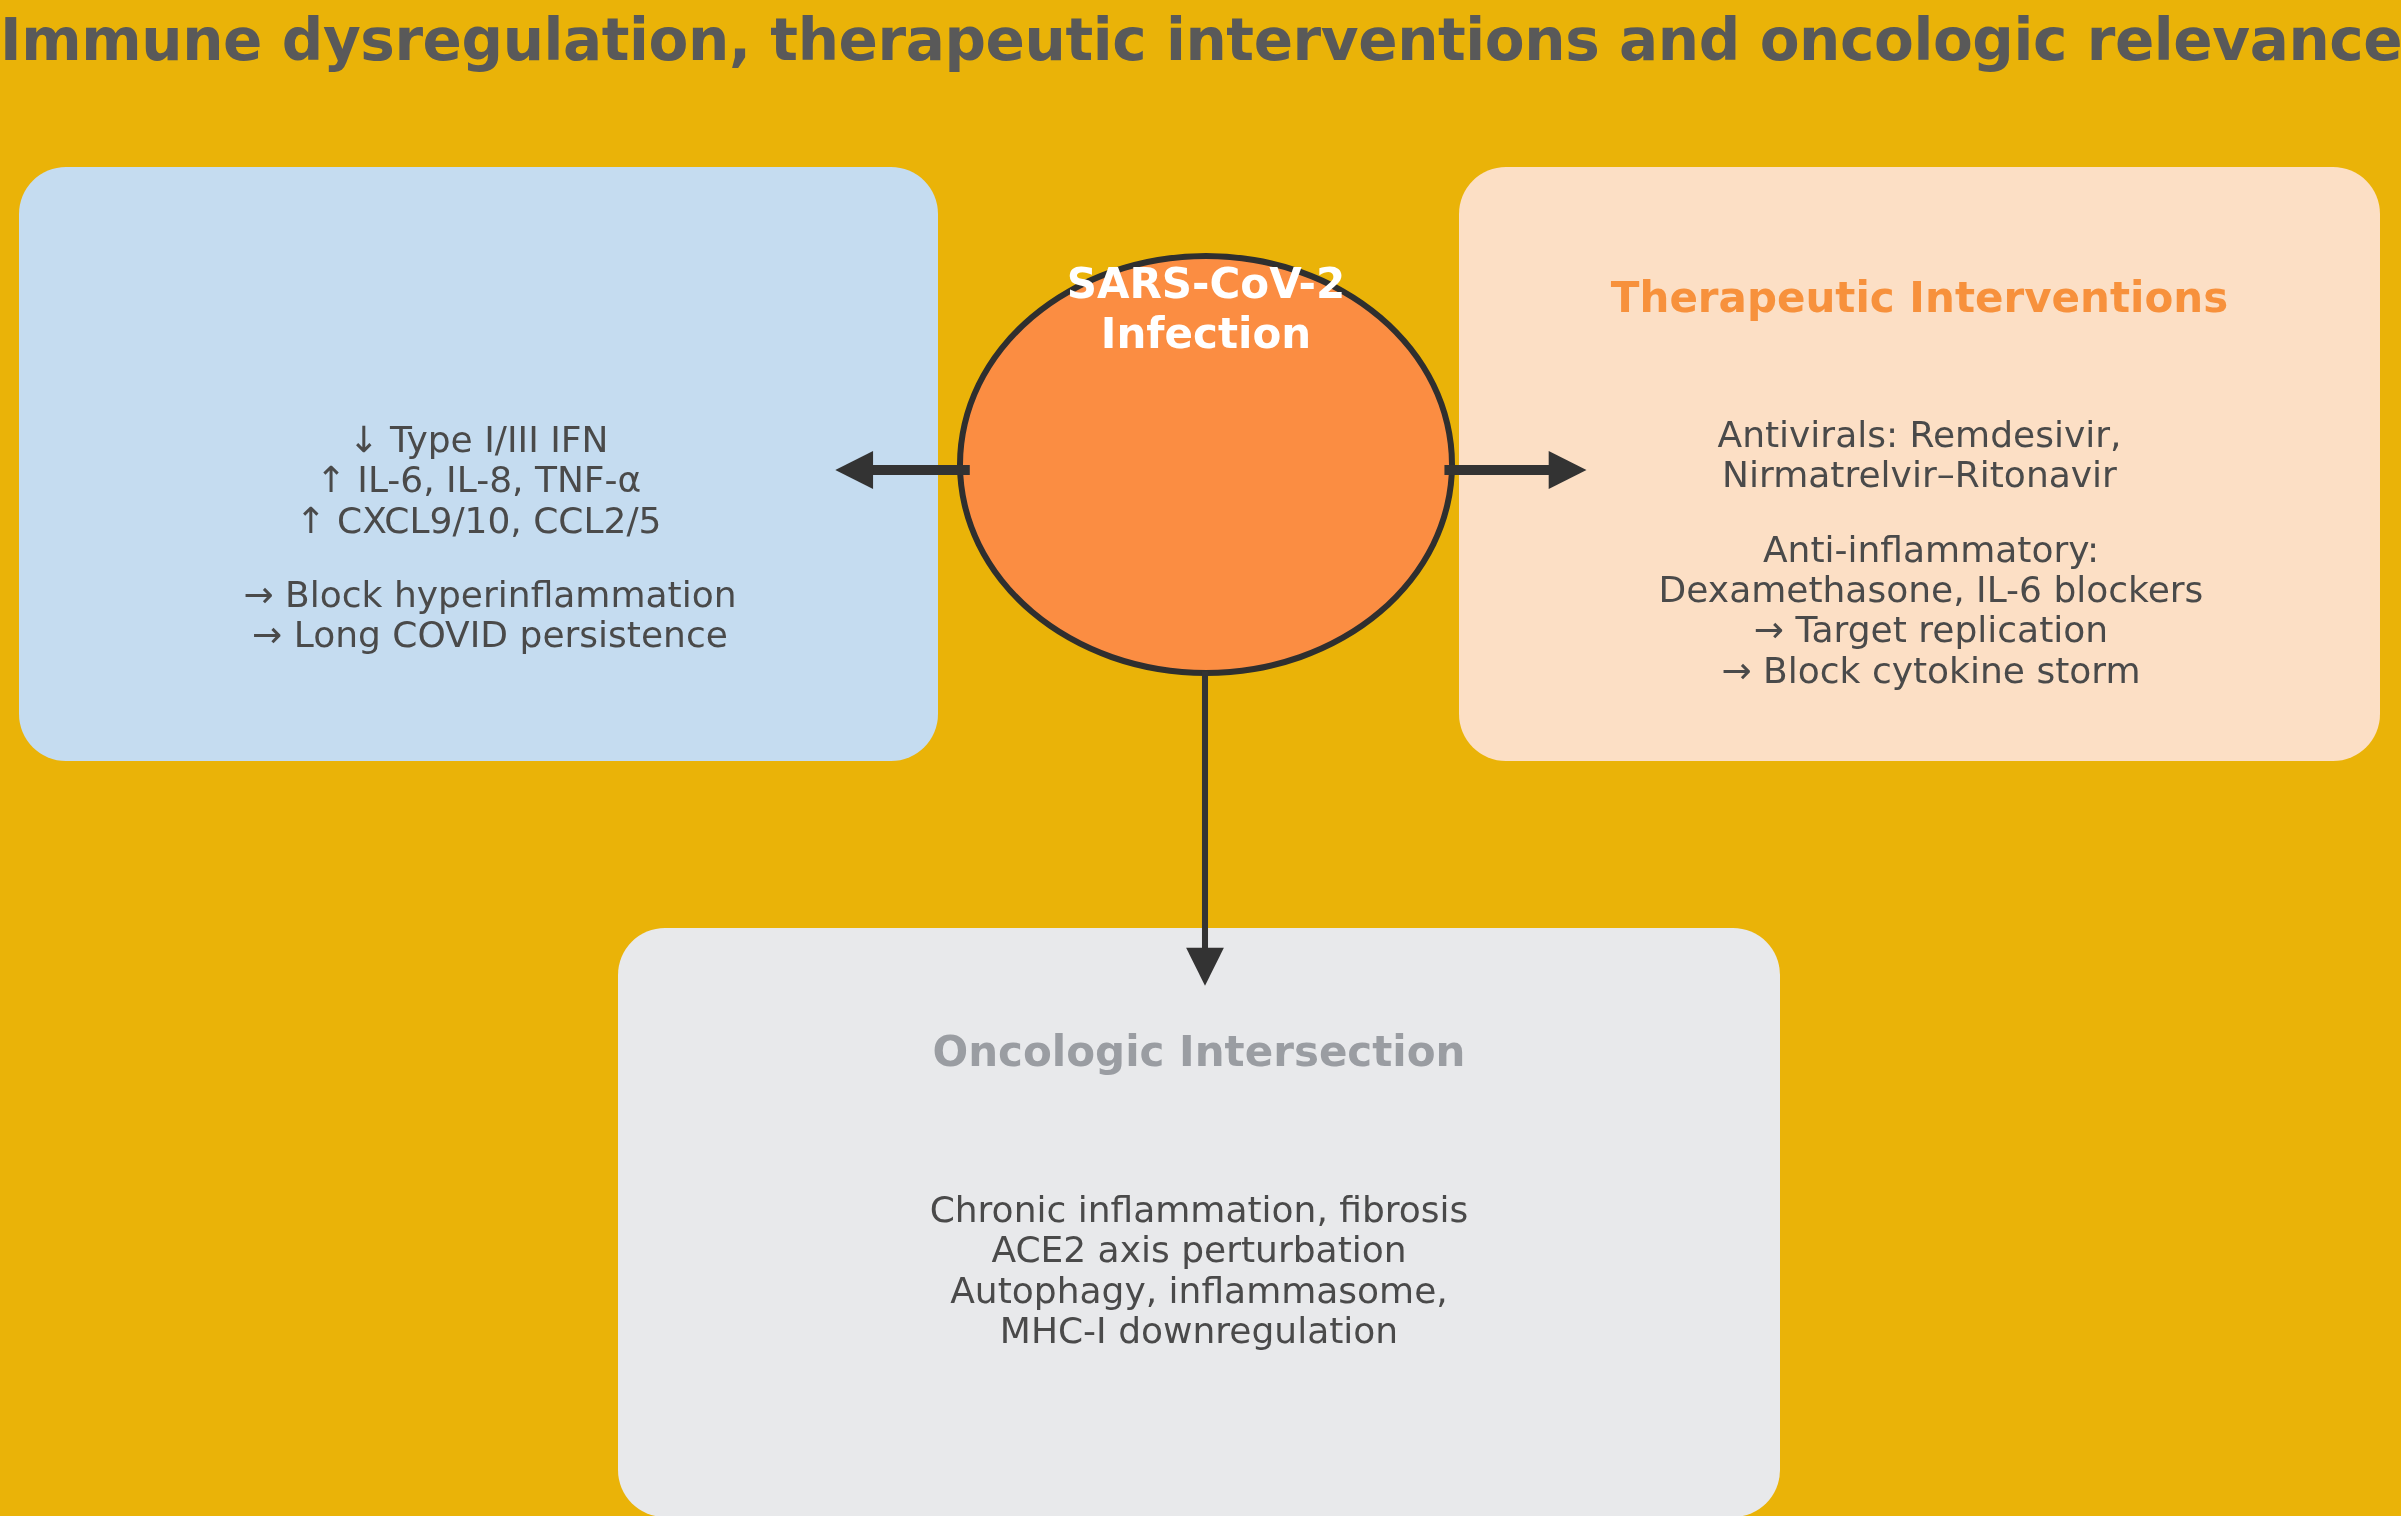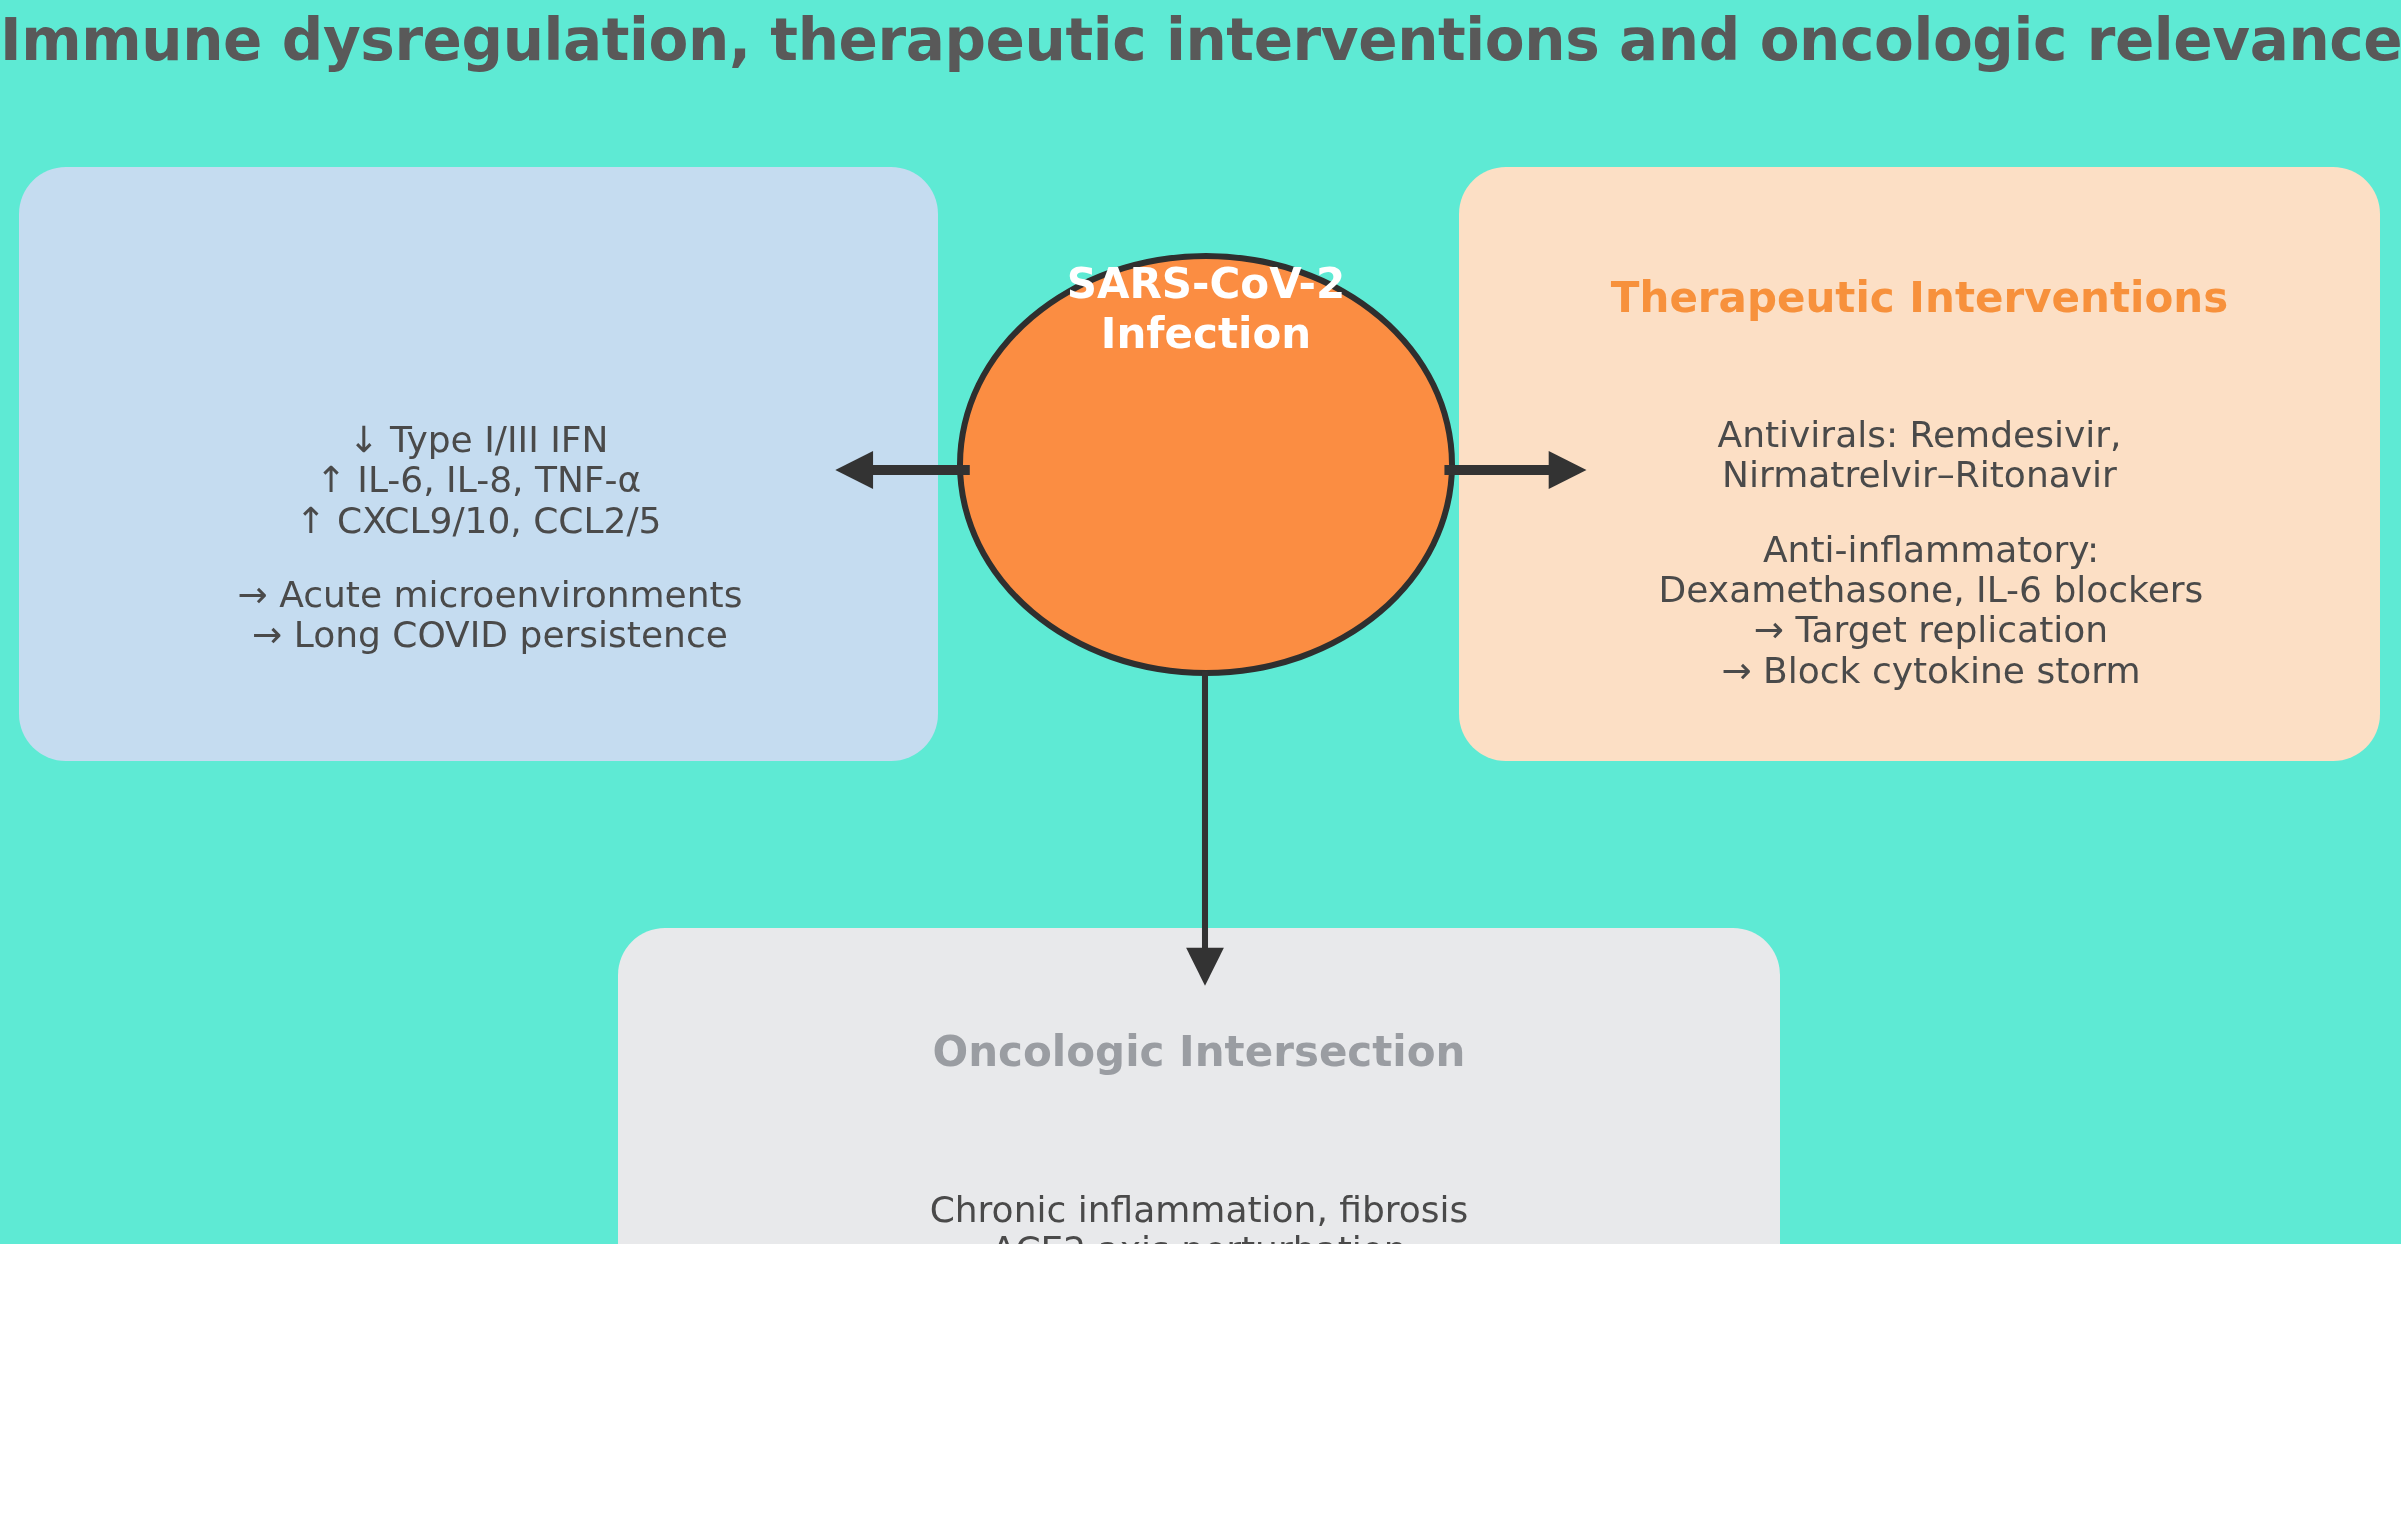--- a/index.html
+++ b/index.html
@@ -6,22 +6,22 @@
     margin: 0;
     padding: 0;
     background: #ffffff;
   }
   body {
     font-family: "DejaVu Sans", "Liberation Sans", sans-serif;
   }
   #canvas {
     position: relative;
     width: 2401px;
-    height: 1244px;
-    background: #5eead4;
+    height: 1516px;
+    background: #eab308;
     overflow: hidden;
   }
 
   
   #page-title {
     position: absolute;
     left: 0;
     top: 6px;
     width: 2401px;
     text-align: center;
@@ -140,21 +140,21 @@
 
 <div id="canvas">
 
   <div id="page-title">Immune dysregulation, therapeutic interventions and oncologic relevance</div>
 
   <div class="panel" id="panel-immune">
     <div class="panel-body" id="body-immune">
       <p class="para" style="white-space:pre-line">↓ Type I/III IFN
 ↑ IL-6, IL-8, TNF-α
 ↑ CXCL9/10, CCL2/5</p>
-      <p class="para" style="white-space:pre-line">→ Acute microenvironments
+      <p class="para" style="white-space:pre-line">→ Block hyperinflammation
 → Long COVID persistence</p>
     </div>
   </div>
 
   <div class="panel" id="panel-therapeutic">
     <div class="panel-heading" id="heading-therapeutic">Therapeutic Interventions</div>
     <div class="panel-body" id="body-therapeutic">
       <p class="para" style="white-space:pre-line">Antivirals: Remdesivir,
 Nirmatrelvir–Ritonavir</p>
       <p class="para" style="white-space:pre-line">Anti-inflammatory:

